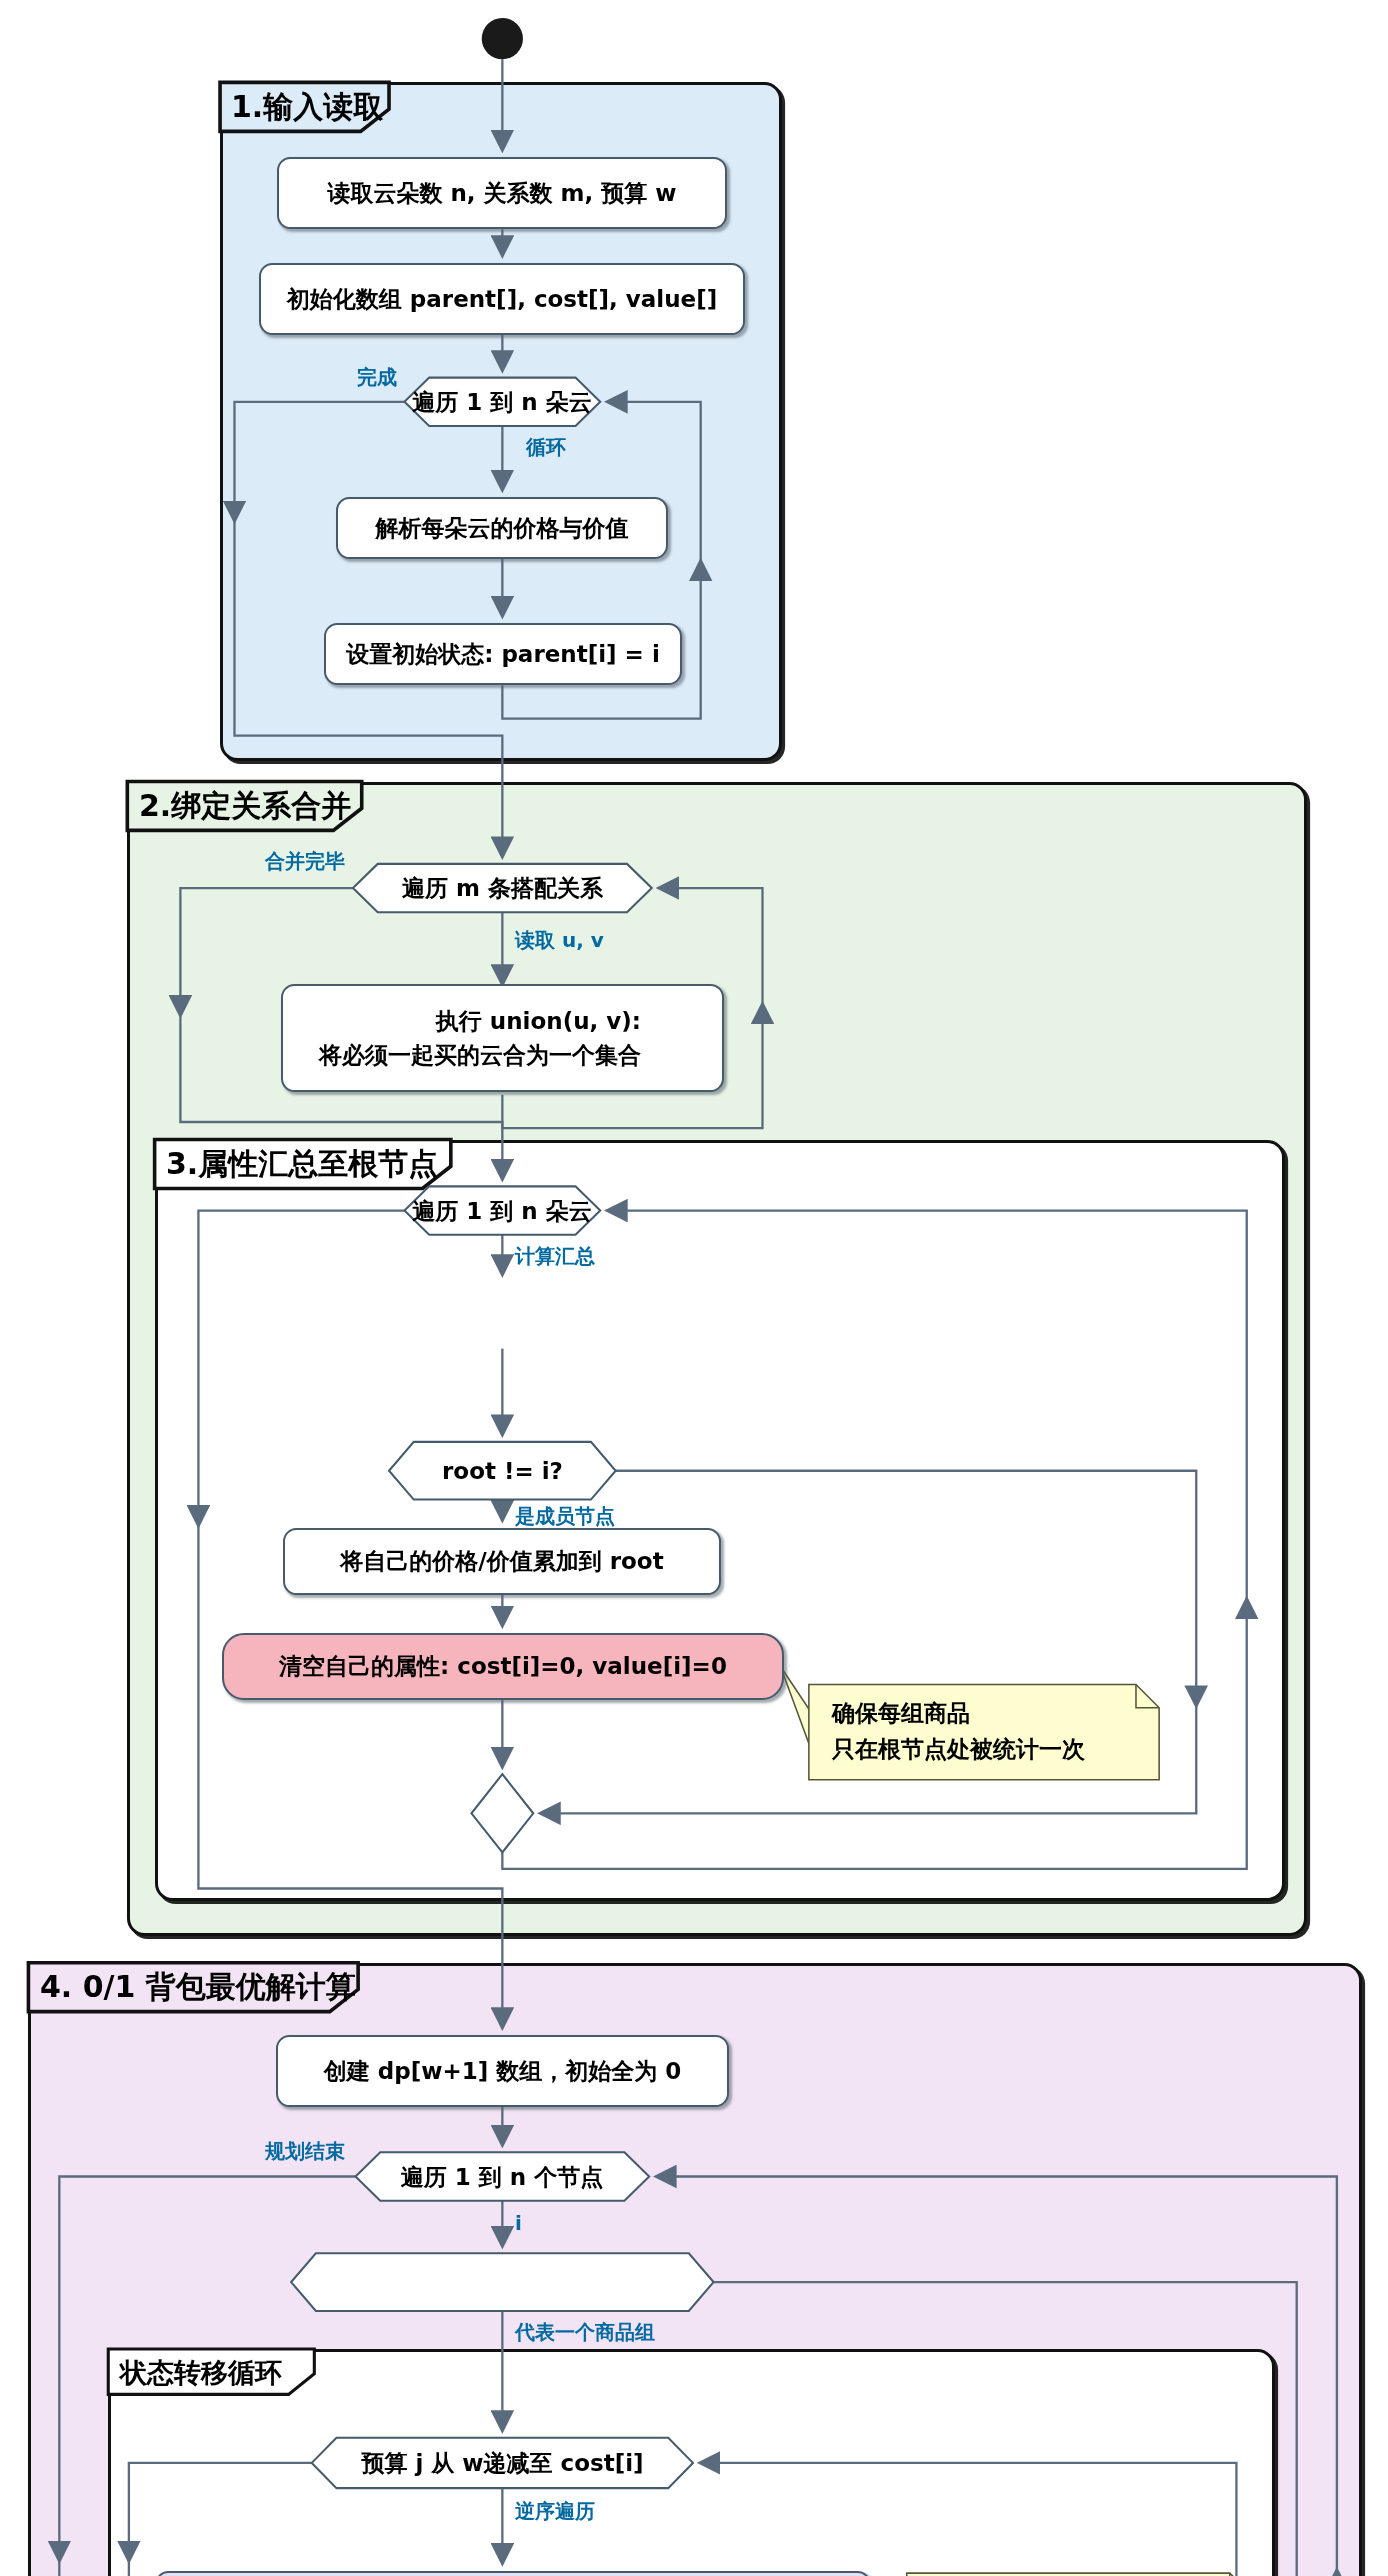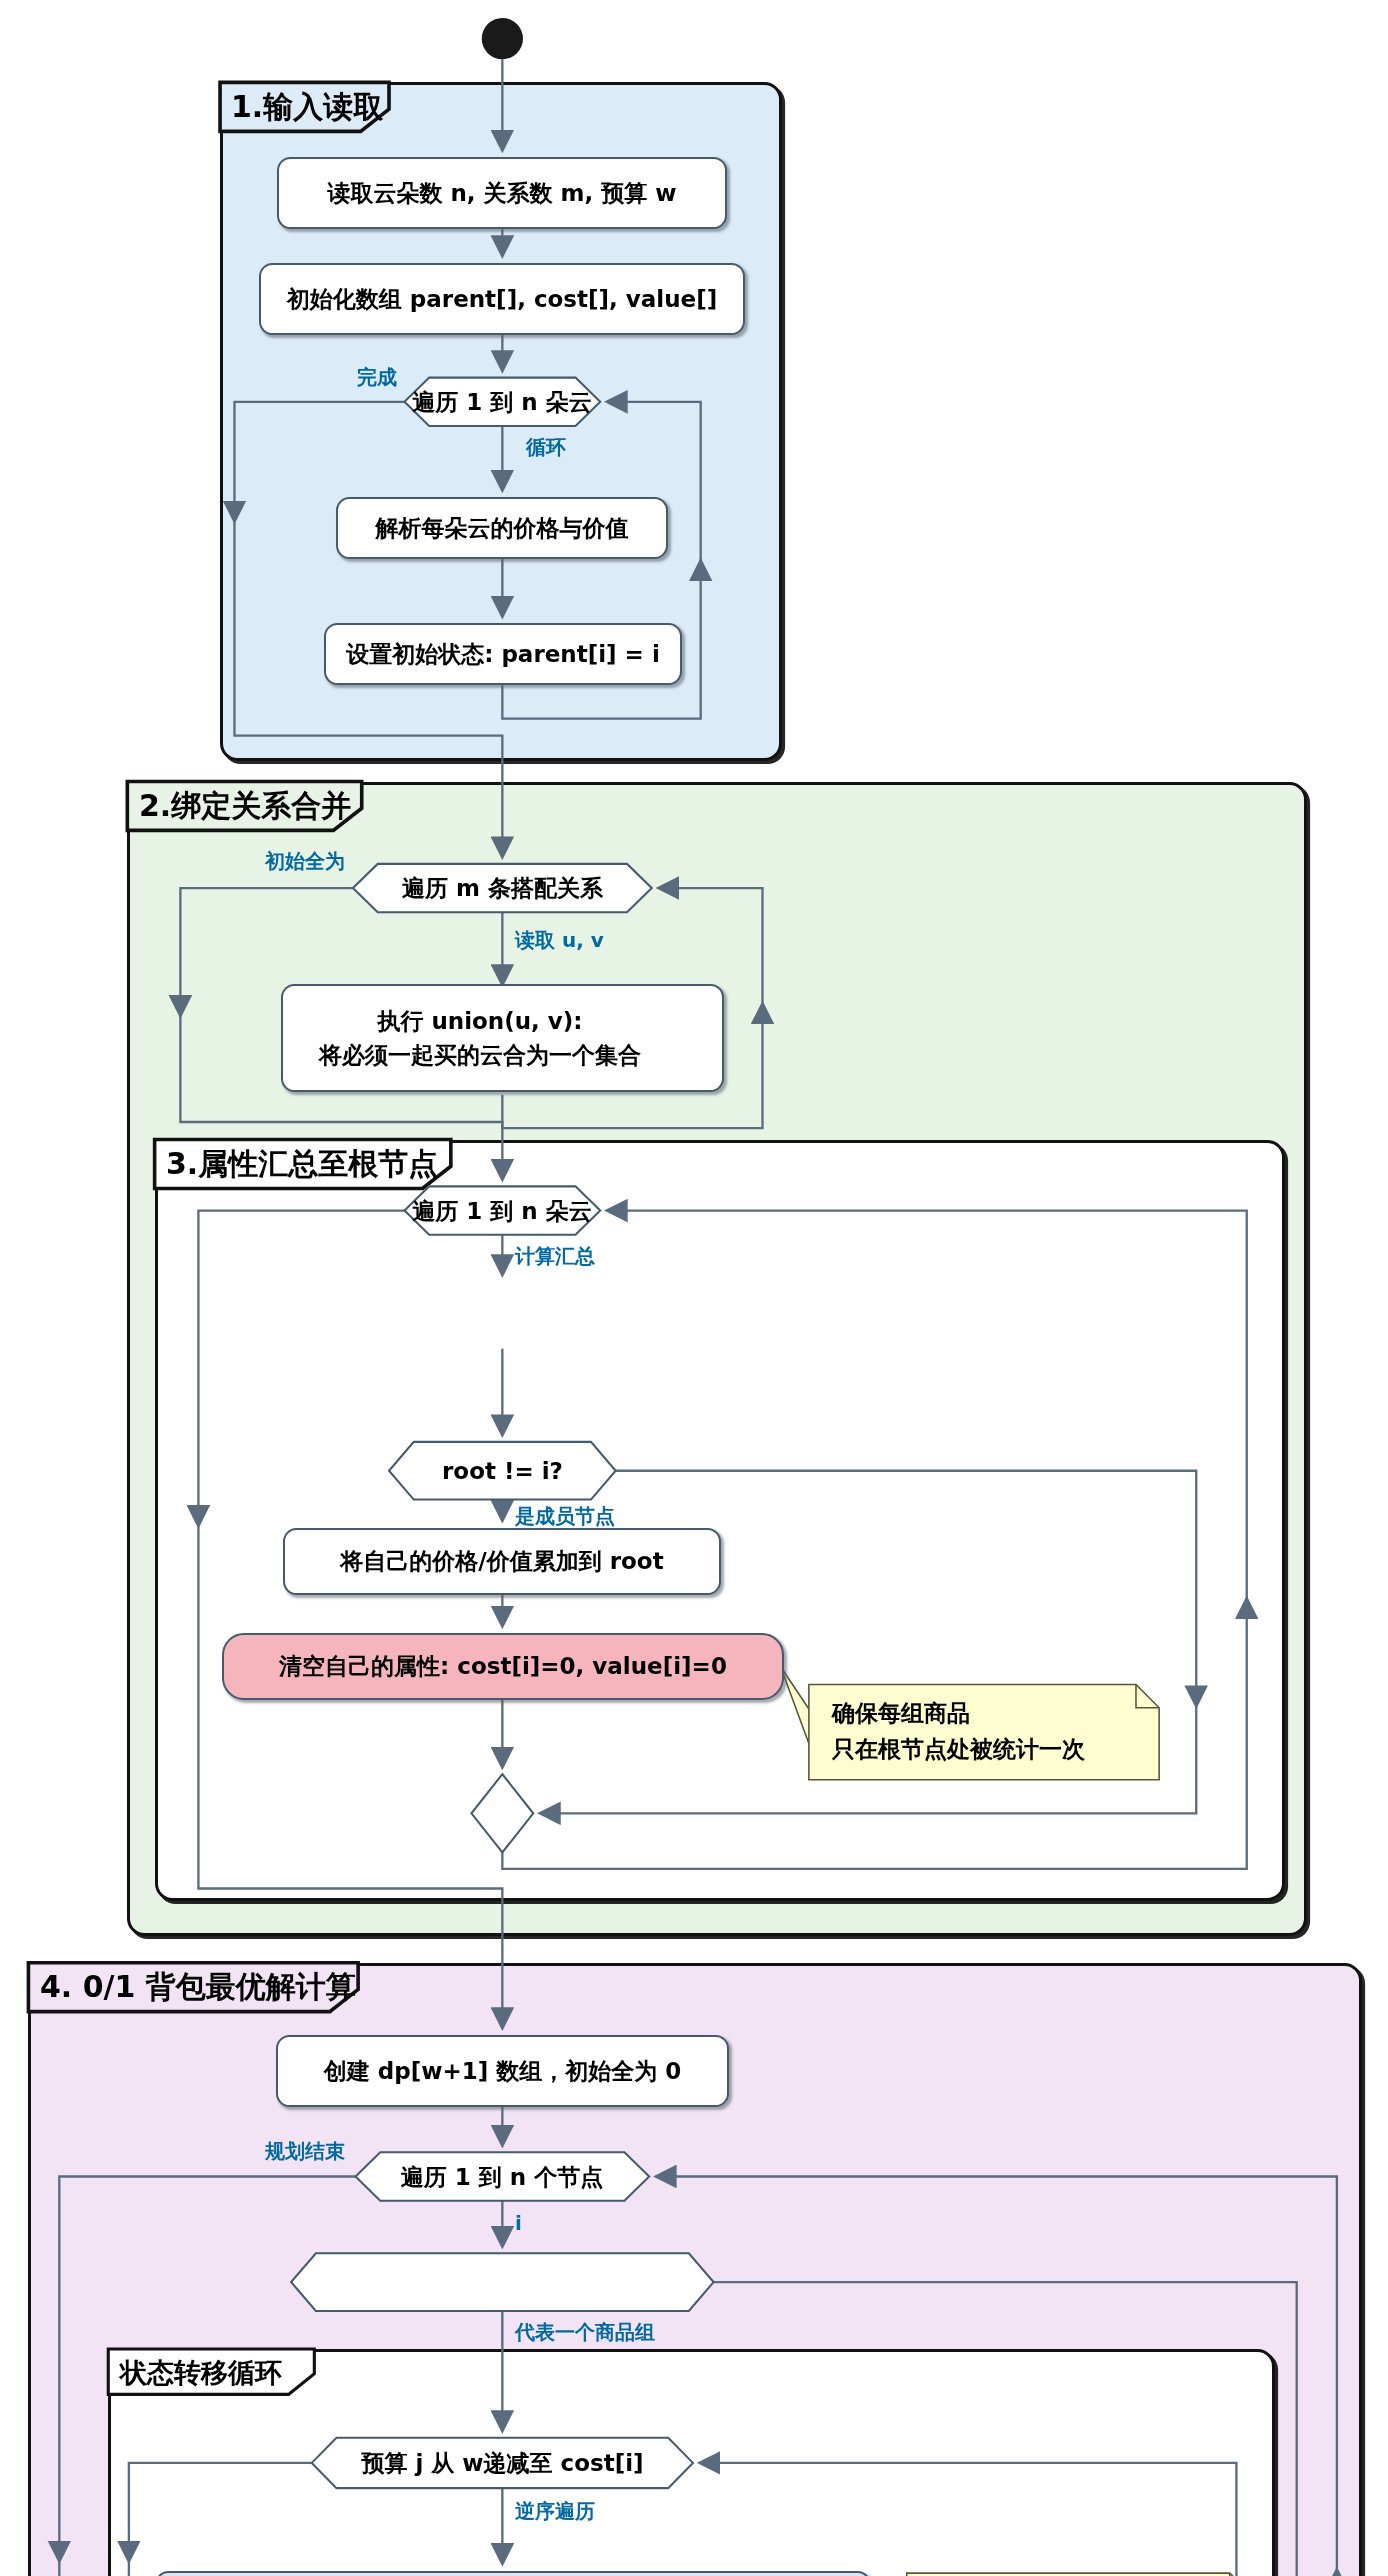--- a/index.html
+++ b/index.html
@@ -9,21 +9,21 @@
          box-shadow:3.1px 3.1px 0 rgba(0,0,0,0.85);}
   .layer{position:absolute;left:0;top:0;}
   #shapes{z-index:2;}
   #frames{z-index:1;width:1389px;height:3606px;}
   #content{z-index:3;width:1389px;height:3606px;pointer-events:none;}
   .tabtext{position:absolute;font-weight:bold;font-size:30px;line-height:1;color:#000;}
   .node{position:absolute;background:#fff;border:2.1px solid #455a6b;border-radius:13.4px;
         box-sizing:border-box;display:flex;align-items:center;justify-content:center;
         font-size:23px;font-weight:600;text-align:center;white-space:pre-line;line-height:1.5;
         box-shadow:2.1px 2.1px 2.6px rgba(90,100,110,0.55);}
-  .node.leftalign{justify-content:flex-start;text-align:center;padding:0 16px 0 36px;}
+  .node.leftalign{justify-content:flex-start;text-align:right;padding:0 16px 0 36px;}
   .hextext{position:absolute;display:flex;align-items:center;justify-content:center;
            font-size:23px;font-weight:600;white-space:nowrap;}
   .elabel{position:absolute;font-size:20px;font-weight:600;color:#0369a1;white-space:nowrap;}
   .elabel.r{text-align:right;}
   .notetext{position:absolute;font-size:23px;font-weight:600;white-space:pre-line;line-height:1.55;}
 </style>
 </head>
 <body>
 
 <div id="canvas">
@@ -153,21 +153,21 @@
     <div class="node" style="left:222px;top:1633px;width:562px;height:67px;background:#f6b4bc;border-radius:22px;">清空自己的属性: cost[i]=0, value[i]=0</div>
 
     <div class="node" style="left:276px;top:2035px;width:453px;height:72px;">创建 dp[w+1] 数组，初始全为 0</div>
     <div class="hextext" style="left:355px;top:2153px;width:294px;height:48px;">遍历 1 到 n 个节点</div>
     <div class="hextext" style="left:312px;top:2438px;width:381px;height:50px;font-weight:700;">预算 j 从 w递减至 cost[i]</div>
     <div class="node leftalign" style="left:155px;top:2571px;width:716px;height:103px;background:#e2e2f6;">执行核心方程:
 dp[j] = Math.max(dp[j], dp[j - cost[i]] + value[i])</div>
 
     <div class="elabel r" style="left:291px;top:364px;width:106px;">完成</div>
     <div class="elabel" style="left:526px;top:434px;">循环</div>
-    <div class="elabel r" style="left:216px;top:848px;width:129px;">初始全为</div>
+    <div class="elabel r" style="left:216px;top:848px;width:129px;">合并完毕</div>
     <div class="elabel" style="left:515px;top:927px;">读取 u, v</div>
     <div class="elabel" style="left:515px;top:1243px;">计算汇总</div>
     <div class="elabel" style="left:515px;top:1503px;">是成员节点</div>
     <div class="elabel r" style="left:206px;top:2138px;width:139px;">规划结束</div>
     <div class="elabel" style="left:515px;top:2211px;">i</div>
     <div class="elabel" style="left:515px;top:2319px;">代表一个商品组</div>
     <div class="elabel" style="left:515px;top:2498px;">逆序遍历</div>
 
     <div class="notetext" style="left:832px;top:1696px;width:319px;">确保每组商品
 只在根节点处被统计一次</div>

